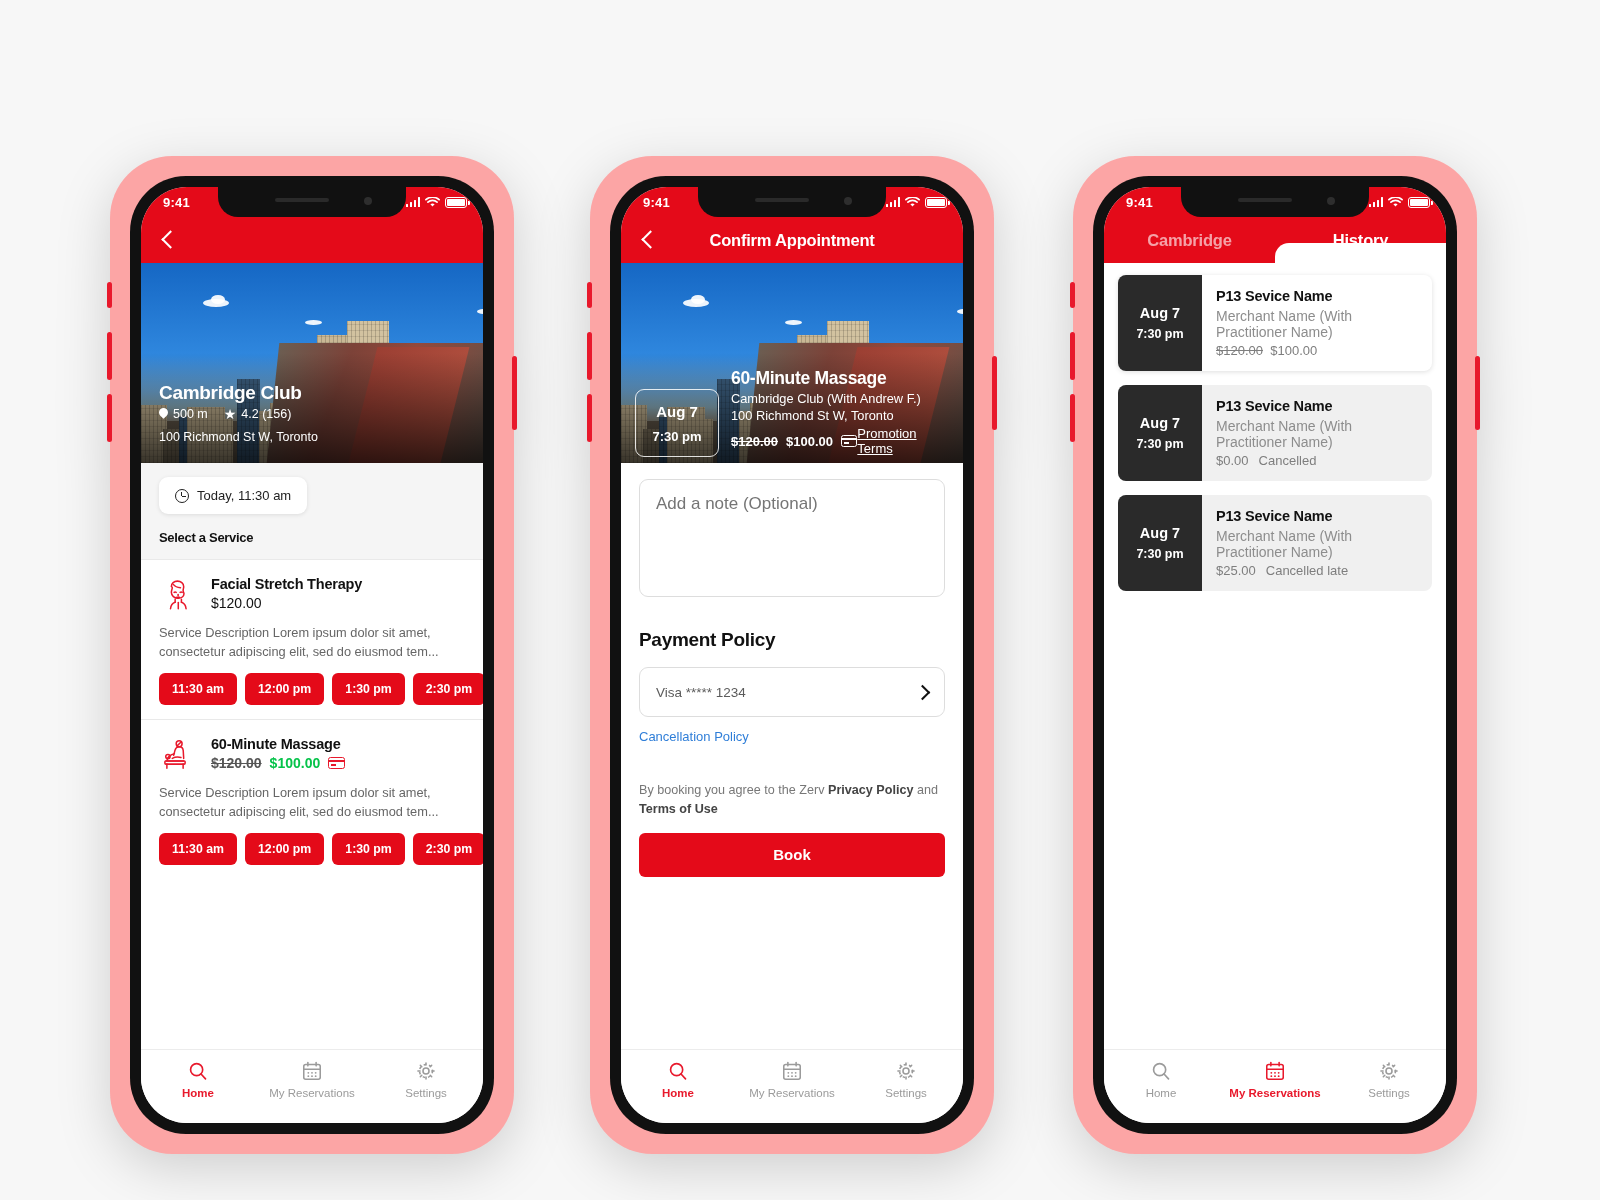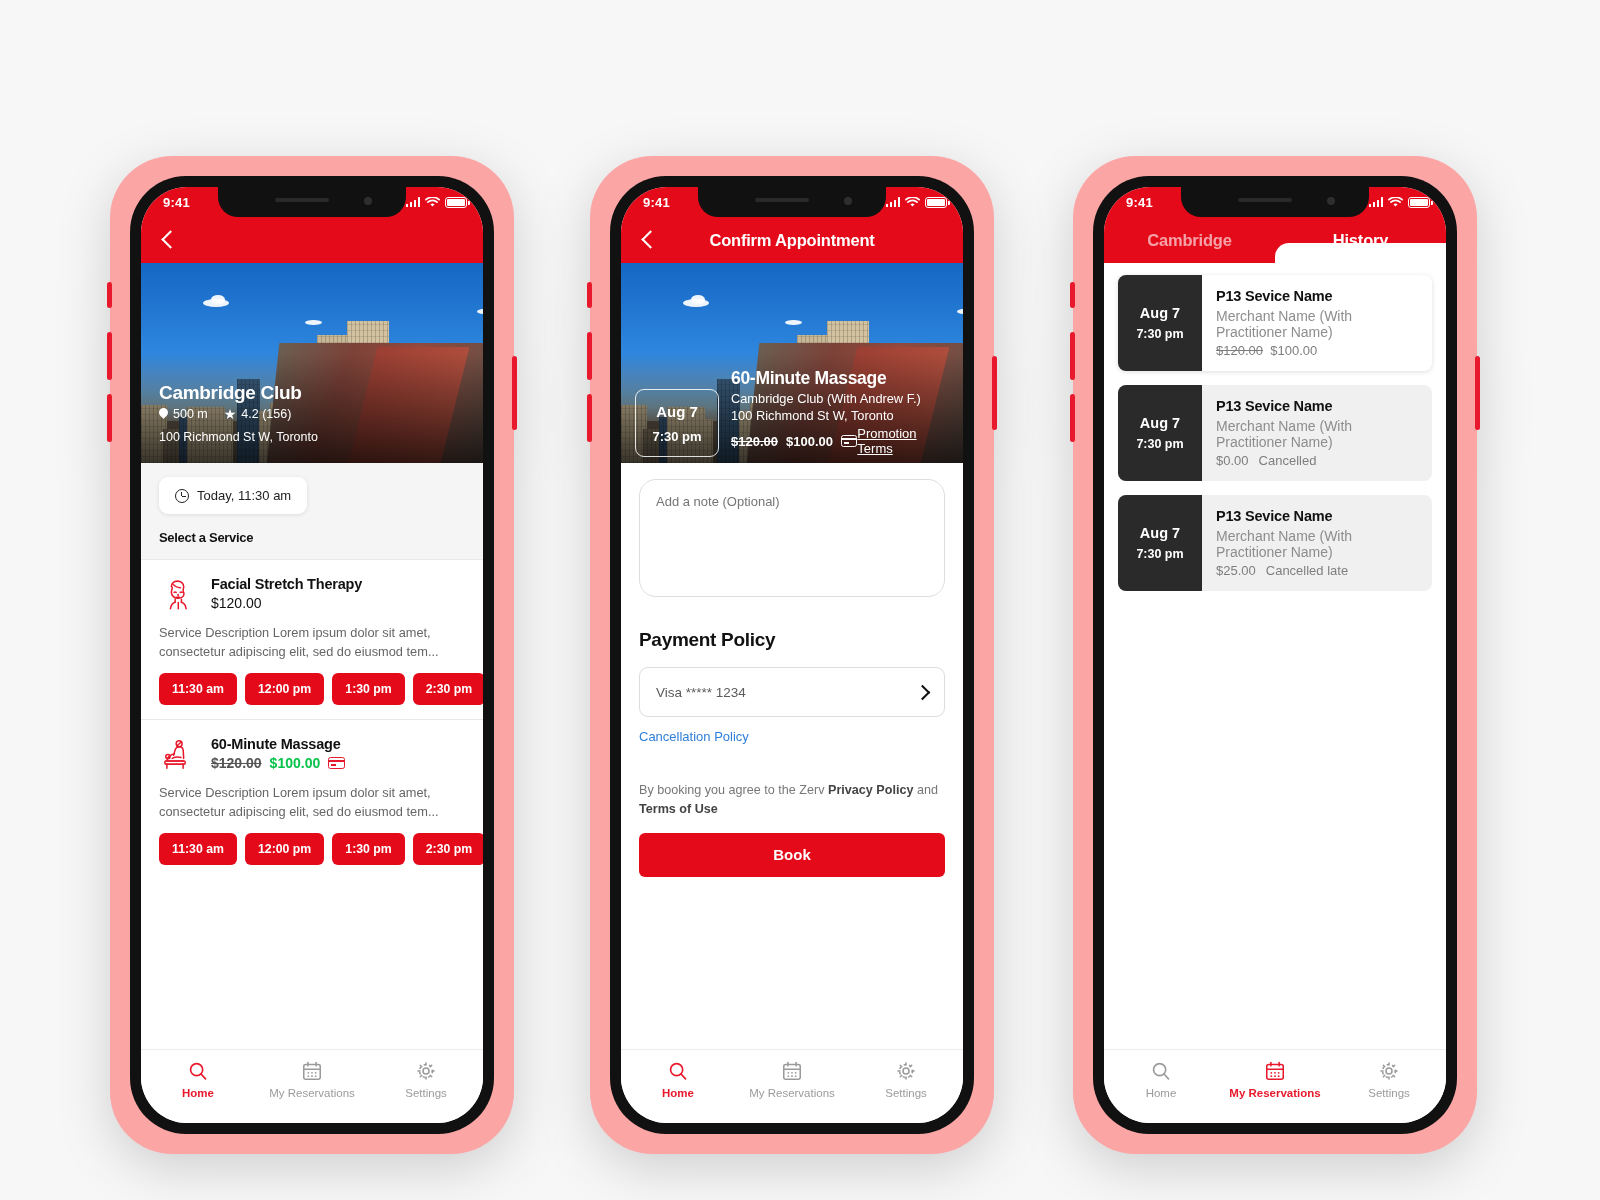--- a/index.html
+++ b/index.html
@@ -251,22 +251,22 @@
   .svc-desc { font-size: 12.8px; color:#666; line-height: 1.48; margin-top: 10px; padding-right: 14px; }
   .slots { display:flex; gap: 8px; margin-top: 11px; }
   .slot {
     background:#e40a19; color:#fff; font-size: 12.3px; font-weight: bold;
     padding: 9px 13px; border-radius: 6px; white-space: nowrap; cursor: pointer;
   }
 
   
   .p2-body { padding: 16px 18px 0; background:#fff; }
   .note-box {
-    width:100%; height: 118px; border: 1px solid #ddd; border-radius: 17px;
-    padding: 14px 16px; font-size: 13px; color:#9a9a9a;
+    width:100%; height: 118px; border: 1px solid #ddd; border-radius: 9px;
+    padding: 14px 16px; font-size: 17px; color:#9a9a9a;
     font-family:"Liberation Sans", sans-serif; resize:none; background:#fff;
   }
   .pm-title { font-size: 19px; font-weight: bold; color:#111; margin-top: 28px; letter-spacing:-0.3px; }
   .pm-row {
     margin-top: 16px; height: 50px; border:1px solid #ddd; border-radius:9px;
     display:flex; align-items:center; padding: 0 16px; cursor:pointer;
   }
   .pm-row .label { font-size: 13.5px; color:#5b5b5b; flex:1; }
   .chev-r { width: 12px; height: 12px; position: relative; }
   .chev-r::before{

